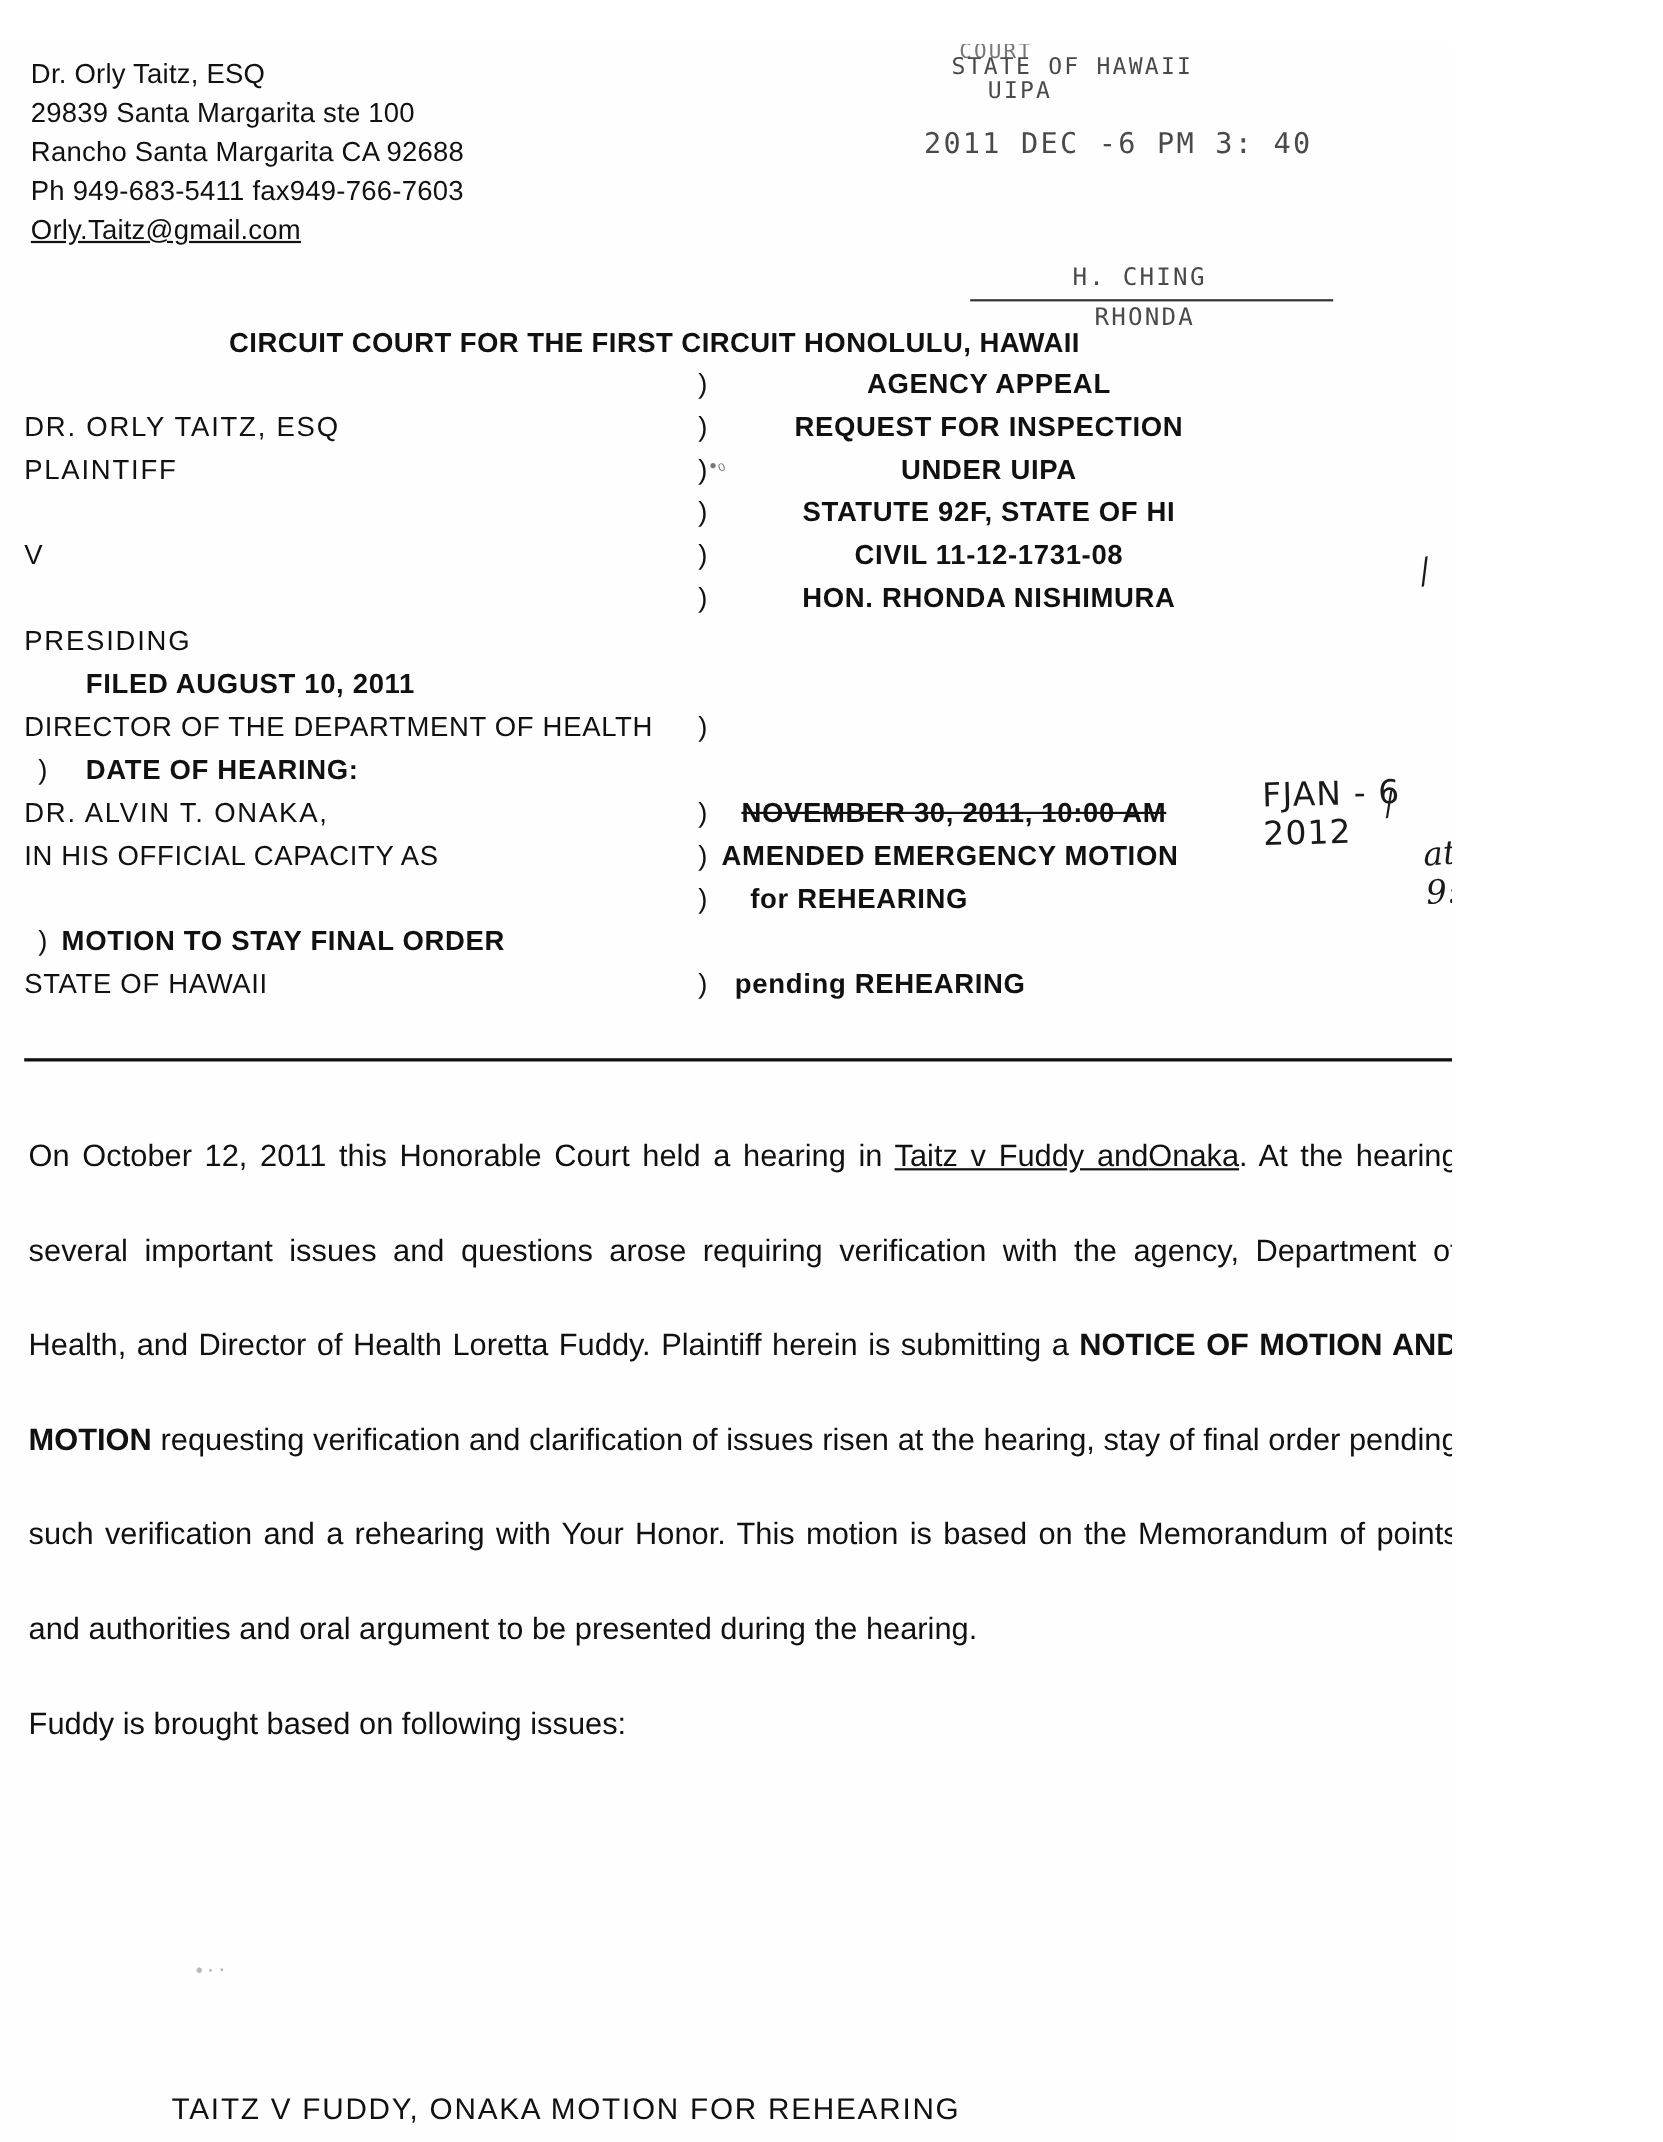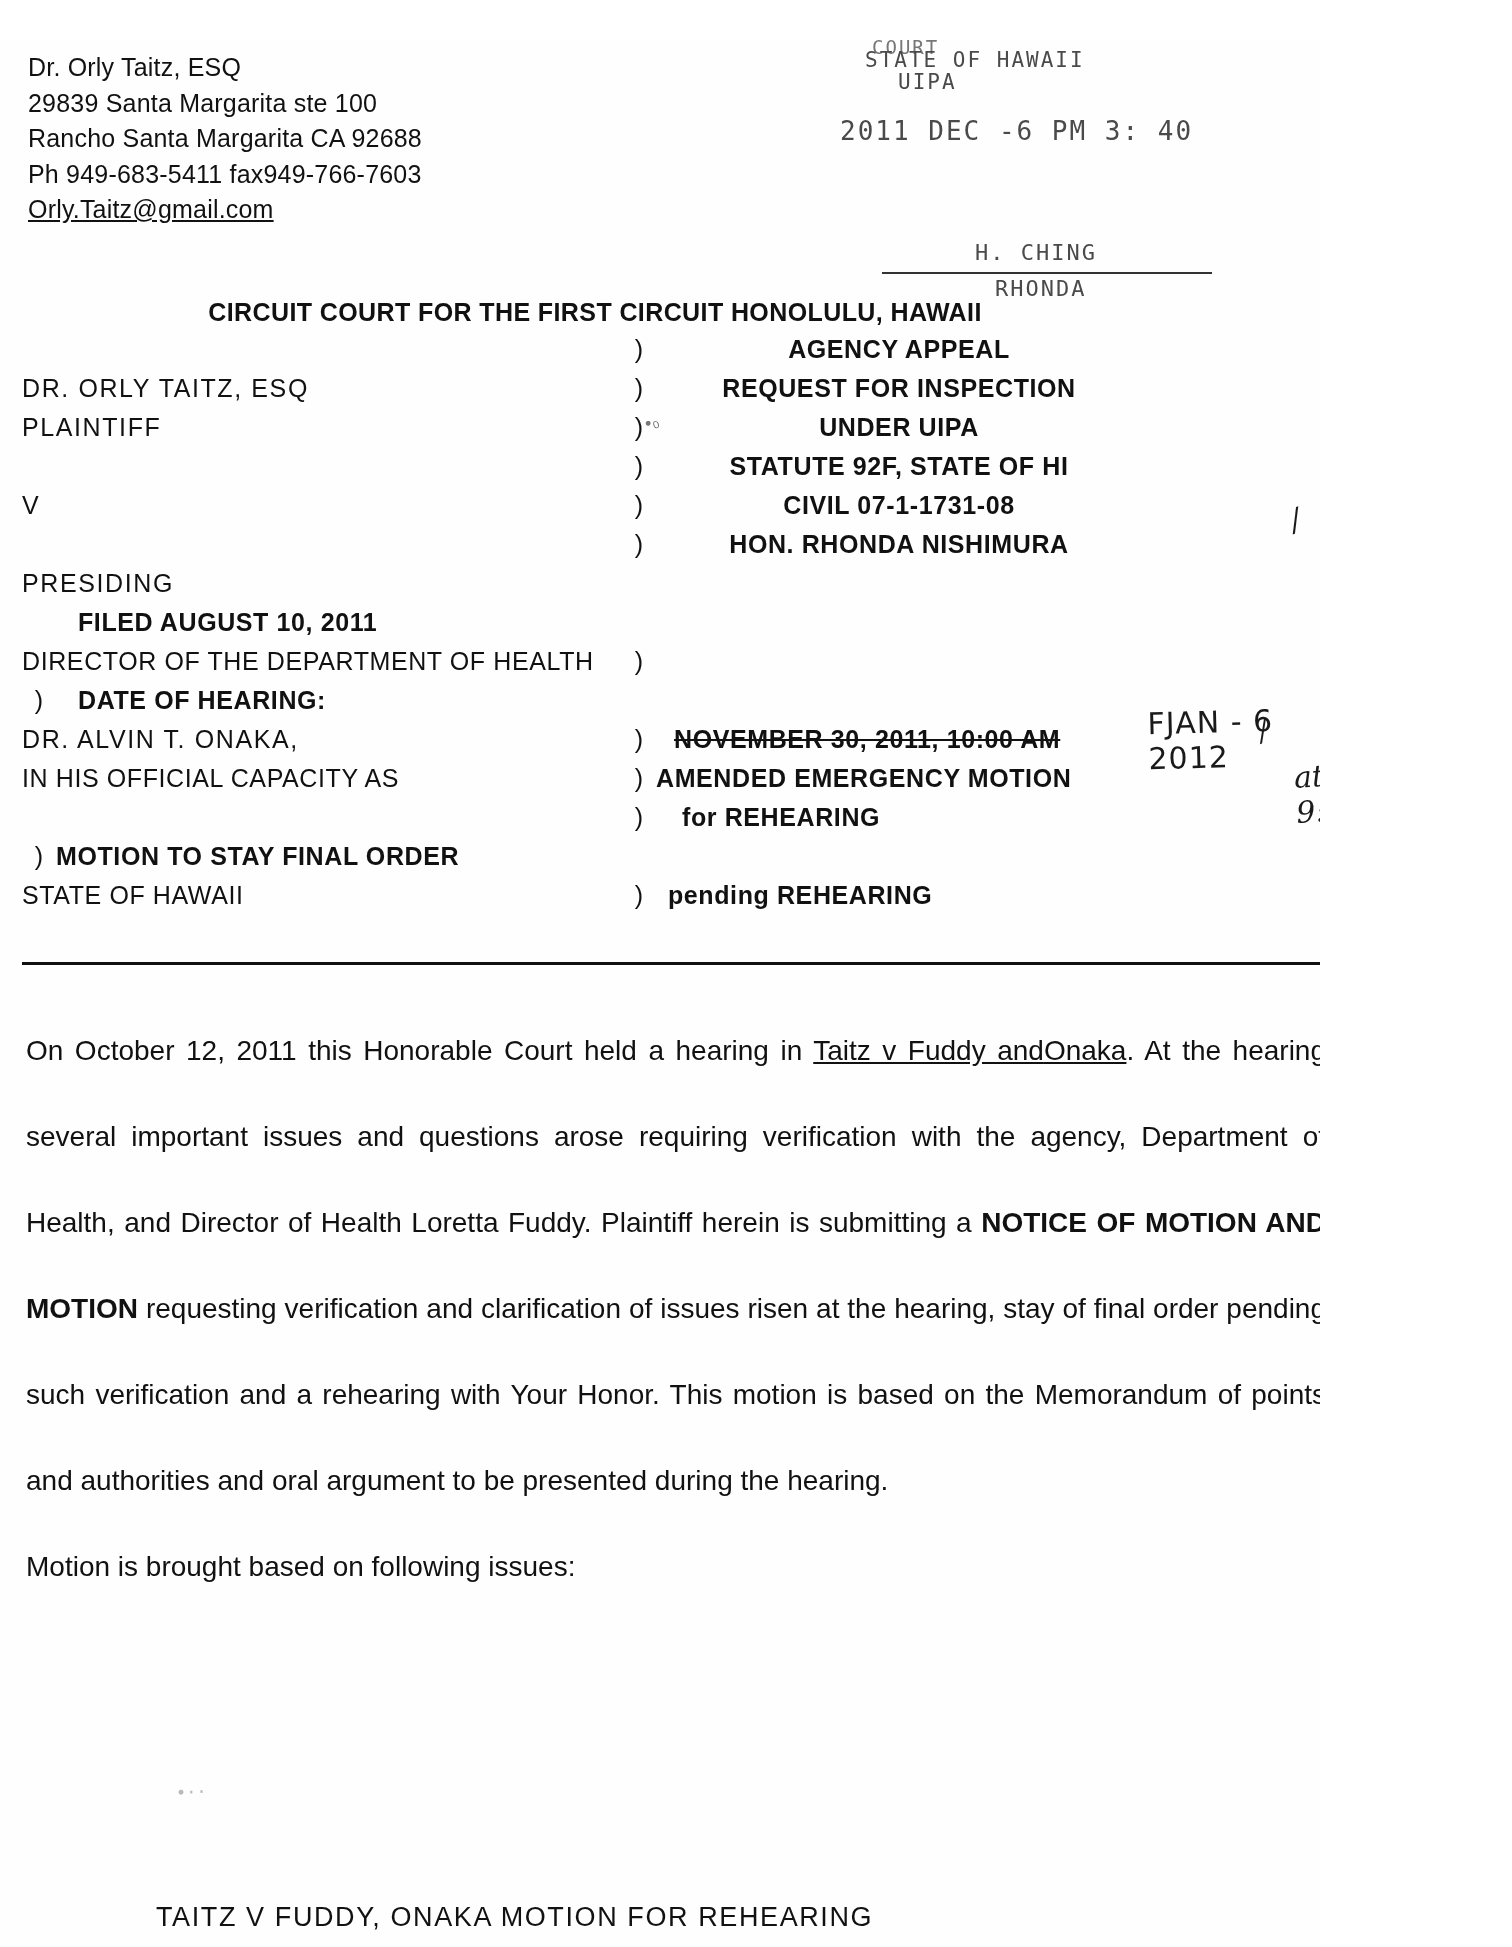--- a/index.html
+++ b/index.html
@@ -279,21 +279,21 @@
 
     <div class="caption-row">
       <div class="cap-left"></div>
       <div class="cap-paren">)</div>
       <div class="cap-right center">STATUTE 92F, STATE OF HI</div>
     </div>
 
     <div class="caption-row">
       <div class="cap-left">V</div>
       <div class="cap-paren">)</div>
-      <div class="cap-right center">CIVIL 07-1-1731-08</div>
+      <div class="cap-right center">CIVIL 11-12-1731-08</div>
     </div>
 
     <div class="caption-row">
       <div class="cap-left"></div>
       <div class="cap-paren">)</div>
       <div class="cap-right center">HON. RHONDA NISHIMURA</div>
     </div>
 
     <div class="caption-row">
       <div class="cap-left">PRESIDING</div>
@@ -350,21 +350,21 @@
   <div class="hand hand-date">FJAN - 6 2012</div>
   <div class="hand hand-time">at 9:00am</div>
   <div class="hand hand-squig1">∕</div>
   <div class="hand hand-squig2">∕</div>
   <div class="smudge">•₀</div>
 
   <div class="caption-rule"></div>
 
   <div class="body-text">
     <p><span>On October 12, 2011 this Honorable Court held a hearing in </span><span class="u">Taitz v Fuddy and</span><span class="u">Onaka</span><span>. At the hearing several important issues and questions arose requiring verification with the agency, Department of Health, and Director of Health Loretta Fuddy. Plaintiff herein is submitting a </span><span class="b">NOTICE OF MOTION AND MOTION</span><span> requesting verification and clarification of issues risen at the hearing, stay of final order pending such verification and a rehearing with Your Honor. This motion is based on the Memorandum of points and authorities and oral argument to be presented during the hearing.</span></p>
-    <p class="nospace">Motion is brought based on following issues:</p>
+    <p class="nospace">Fuddy is brought based on following issues:</p>
   </div>
 
   <div class="ghost ghost1">•··</div>
   <div class="ghost ghost2">···</div>
 
   <div class="footer">
     <div>TAITZ V FUDDY, ONAKA MOTION FOR REHEARING</div>
     <div class="pageno">1</div>
   </div>
 

